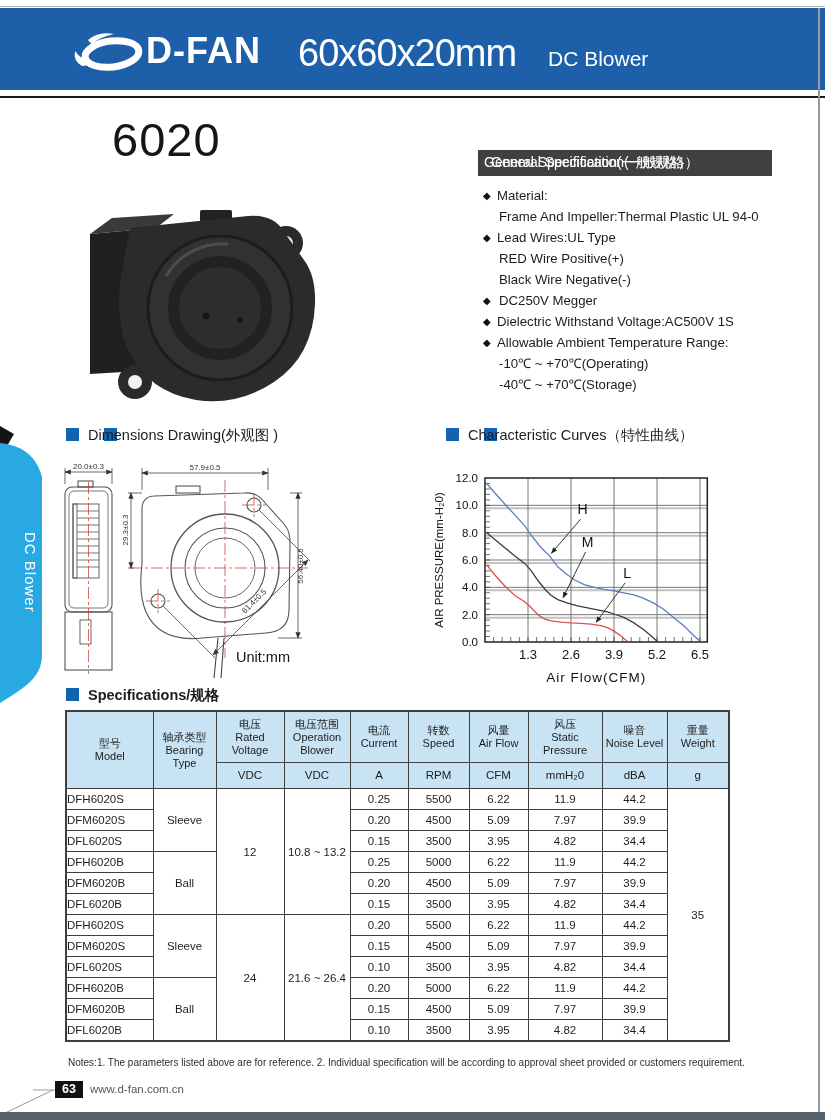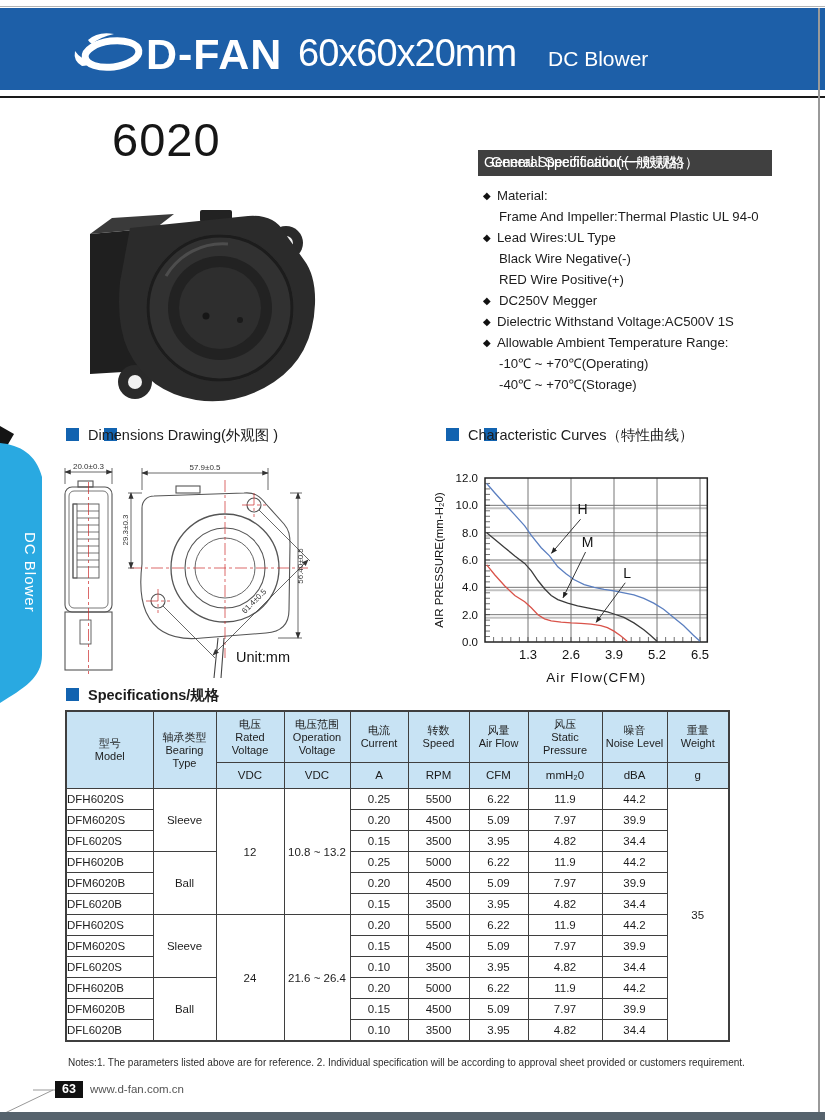--- a/index.html
+++ b/index.html
@@ -2,21 +2,21 @@
 <html><head>
 <meta charset="utf-8">
 <style>
   html,body{margin:0;padding:0;background:#e8e8e8;}
   .page{position:relative;width:825px;height:1120px;background:#fff;margin:0 auto;
         font-family:"Liberation Sans",sans-serif;overflow:hidden;}
   .abs{position:absolute;}
   
   .top-hairline{left:0;top:6px;width:825px;height:1px;background:#b5b5b5;}
   .header-band{left:0;top:8px;width:825px;height:82px;}
-  .logo-text{top:22px;left:146px;color:#fff;font-size:43px;font-weight:700;letter-spacing:1px;}
+  .logo-text{top:22px;left:146px;color:#fff;font-size:36px;font-weight:700;letter-spacing:1px;}
   .size-text{top:24px;left:298px;color:#fff;font-size:38px;font-weight:400;letter-spacing:-1px;}
   .product-text{top:39px;left:548px;color:#fff;font-size:21px;font-weight:400;}
   .header-rule{left:0;top:96px;width:825px;height:2px;background:#1a1a1a;}
   .right-border{left:818px;top:8px;width:2px;height:1104px;background:#9a9a9a;}
   
   .tab-label{left:3px;top:492px;width:36px;height:160px;color:#fff;font-size:15px;
              writing-mode:vertical-rl;text-align:center;letter-spacing:1px;}
   
   .model-title{left:112px;top:112px;font-size:47px;color:#161616;letter-spacing:1px;}
   
@@ -100,22 +100,22 @@
   </svg>
 
   <div class="abs gs-bar" id="gsBar" style="background: #404040;">
     <span class="gs-echo">General Specification(一般规格）</span>
     <span class="gs-main">General Specification(一般规格）</span>
   </div>
   <div class="abs gs-list">
       <div class="gs-line"><span class="dia">◆</span><span>Material:</span></div>
       <div class="gs-line cont"><span>Frame And Impeller:Thermal Plastic UL 94-0</span></div>
       <div class="gs-line"><span class="dia">◆</span><span>Lead Wires:UL Type</span></div>
+      <div class="gs-line cont"><span>RED Wire Positive(+)</span></div>
       <div class="gs-line cont"><span>Black Wire Negative(-)</span></div>
-      <div class="gs-line cont"><span>RED Wire Positive(+)</span></div>
       <div class="gs-line"><span class="dia">◆</span></div>
       <div class="gs-line cont"><span>DC250V Megger</span></div>
       <div class="gs-line"><span class="dia">◆</span><span>Dielectric Withstand Voltage:AC500V 1S</span></div>
       <div class="gs-line"><span class="dia">◆</span><span>Allowable Ambient Temperature Range:</span></div>
       <div class="gs-line cont"><span>-10℃ ~ +70℃(Operating)</span></div>
       <div class="gs-line cont"><span>-40℃ ~ +70℃(Storage)</span></div>
     </div>
 
   <div class="abs" style="left:104px;top:428px">
       <div class="echo-sq"></div>
@@ -310,21 +310,21 @@
           <th rowspan="2">型号
 Model</th>
           <th rowspan="2">轴承类型
 Bearing
 Type</th>
           <th>电压
 Rated
 Voltage</th>
           <th>电压范围
 Operation
-Voltage</th>
+Blower</th>
           <th>电流
 Current</th>
           <th>转数
 Speed</th>
           <th>风量
 Air Flow</th>
           <th>风压
 Static
 Pressure</th>
           <th>噪音

